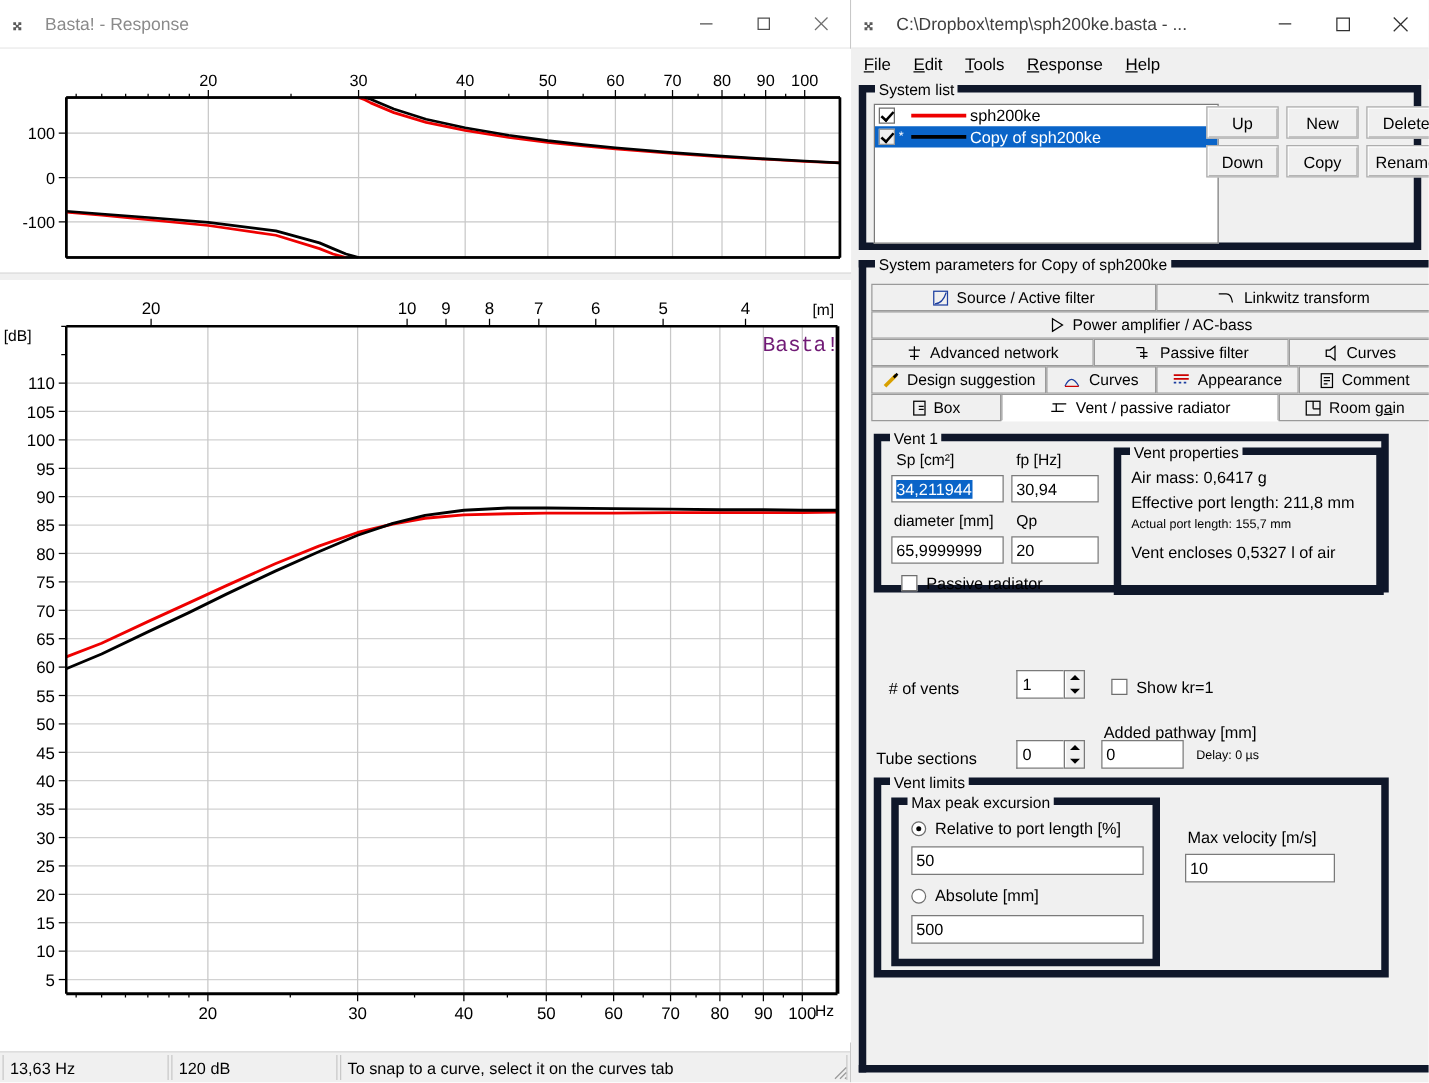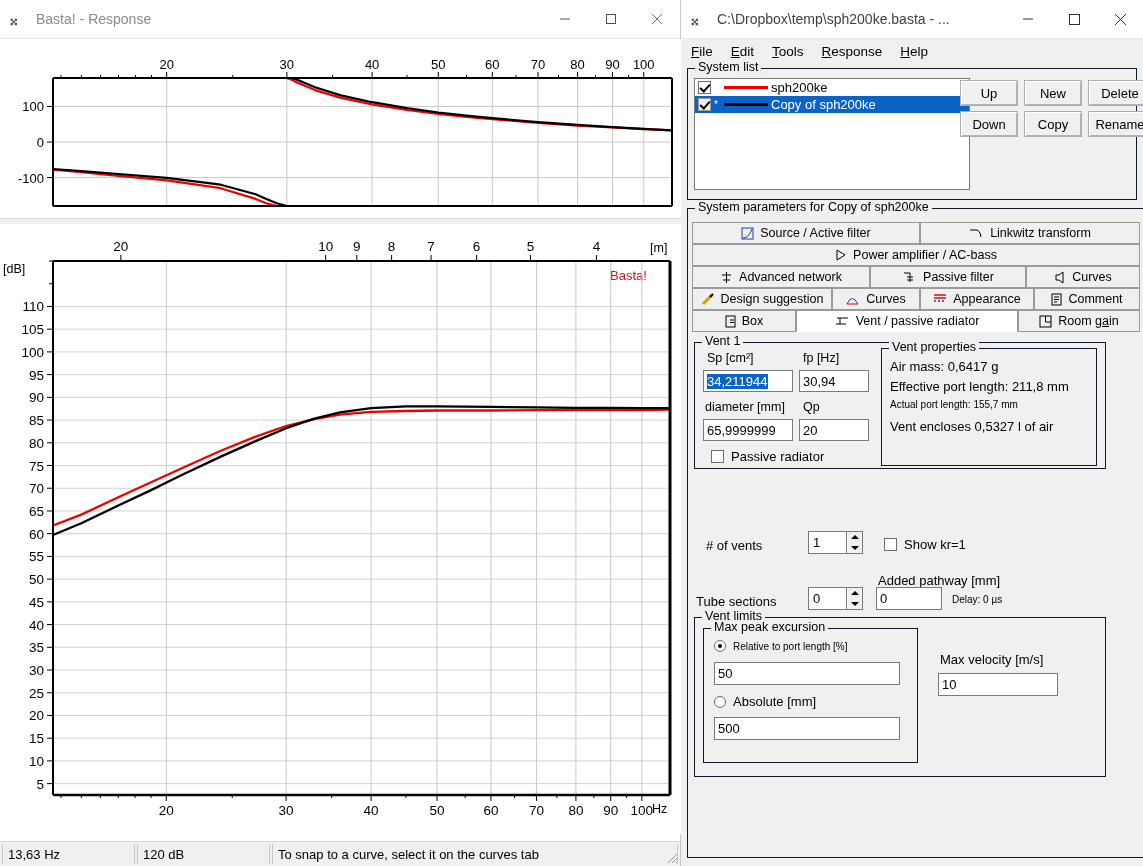--- a/index.html
+++ b/index.html
@@ -15,21 +15,21 @@
   .caption-btns{position:absolute;right:0;top:0;height:38px;display:flex;}
   .cap{width:46px;height:38px;display:flex;align-items:center;justify-content:center;font-size:14px;color:#505050;}
   .cap svg{display:block;}
 
   
   .menubar{height:24px;display:flex;align-items:center;padding-left:10px;background:#f0f0f0;}
   .menuitem{font-size:13.5px;color:#000;margin-right:18px;white-space:nowrap;}
   .menuitem u{text-decoration:underline;}
 
   
-  .group{position:absolute;border:1px solid #0f172a;box-sizing:border-box;}
+  .group{position:absolute;border:6px solid #0f172a;box-sizing:border-box;}
   .group>.glabel{position:absolute;top:-8px;left:7px;background:#f0f0f0;padding:0 3px;font-size:12.5px;line-height:12px;white-space:nowrap;}
 
   
   .btn{background:#f0f0f0;border:1px solid #adadad;box-sizing:border-box;display:flex;align-items:center;justify-content:center;font-size:13px;color:#000;
        box-shadow:inset 1px 1px 0 #ffffff, inset -1px -1px 0 #b4b4b4;}
 
   
   .tin{background:#ffffff;border:1px solid #7a7a7a;box-sizing:border-box;display:flex;align-items:center;padding-left:3px;font-size:13px;
        font-family:"Liberation Sans",sans-serif;overflow:hidden;white-space:nowrap;}
   .tin .sel{background:#0a64c8;color:#fff;}
@@ -67,21 +67,21 @@
 
   
   .statusbar{position:absolute;left:0;bottom:0;height:24px;width:100%;background:#f0f0f0;border-top:1px solid #d8d8d8;display:flex;align-items:stretch;}
   .scell{border:1px solid #c8c8c8;border-top:none;border-bottom:none;margin:2px 0 2px 2px;display:flex;align-items:center;padding-left:5px;font-size:13px;background:#f0f0f0;}
   .grip{position:absolute;right:2px;bottom:2px;width:14px;height:14px;}
 
   
   .plotwrap{position:absolute;background:#ffffff;overflow:hidden;}
   .axlabel{position:absolute;font-size:12.5px;white-space:nowrap;}
   .splitter{position:absolute;background:#f0f0f0;border-top:1px solid #dcdcdc;border-bottom:1px solid #dcdcdc;}
-  .watermark{position:absolute;font-size:13px;color:#b91c1c;font-family:Liberation Sans, sans-serif;}
+  .watermark{position:absolute;font-size:17px;color:#701a75;font-family:Liberation Mono, monospace;}
 </style>
 </head>
 <body>
 
 <div id="root">
 
   <div class="win" style="left:0;top:0;width:681px;height:866px;background:#ffffff;border-right:1px solid #c8c8c8;">
 
     <div class="titlebar">
       <span class="title-ico">𝄪</span>
@@ -618,21 +618,21 @@
       <div class="axlabel" style="left:264px;top:385px;font-size:10px;">Delay: 0 µs</div>
 
       <div class="group" style="left:6px;top:408px;width:412px;height:160px;">
         <span class="glabel">Vent limits</span>
 
         <div class="group" style="left:8px;top:10px;width:215px;height:135px;">
           <span class="glabel">Max peak excursion</span>
 
           <div style="position:absolute;left:10px;top:11px;display:flex;align-items:center;gap:7px;">
             <span class="rd on"></span>
-            <span style="font-size:10px;white-space:nowrap;">Relative to port length [%]</span>
+            <span style="font-size:13px;white-space:nowrap;">Relative to port length [%]</span>
           </div>
           <div class="tin" style="position:absolute;left:10px;top:33px;width:186px;height:23px;">
             <span>50</span>
           </div>
 
           <div style="position:absolute;left:10px;top:65px;display:flex;align-items:center;gap:7px;">
             <span class="rd"></span>
             <span style="font-size:13px;white-space:nowrap;">Absolute [mm]</span>
           </div>
           <div class="tin" style="position:absolute;left:10px;top:88px;width:186px;height:23px;">

